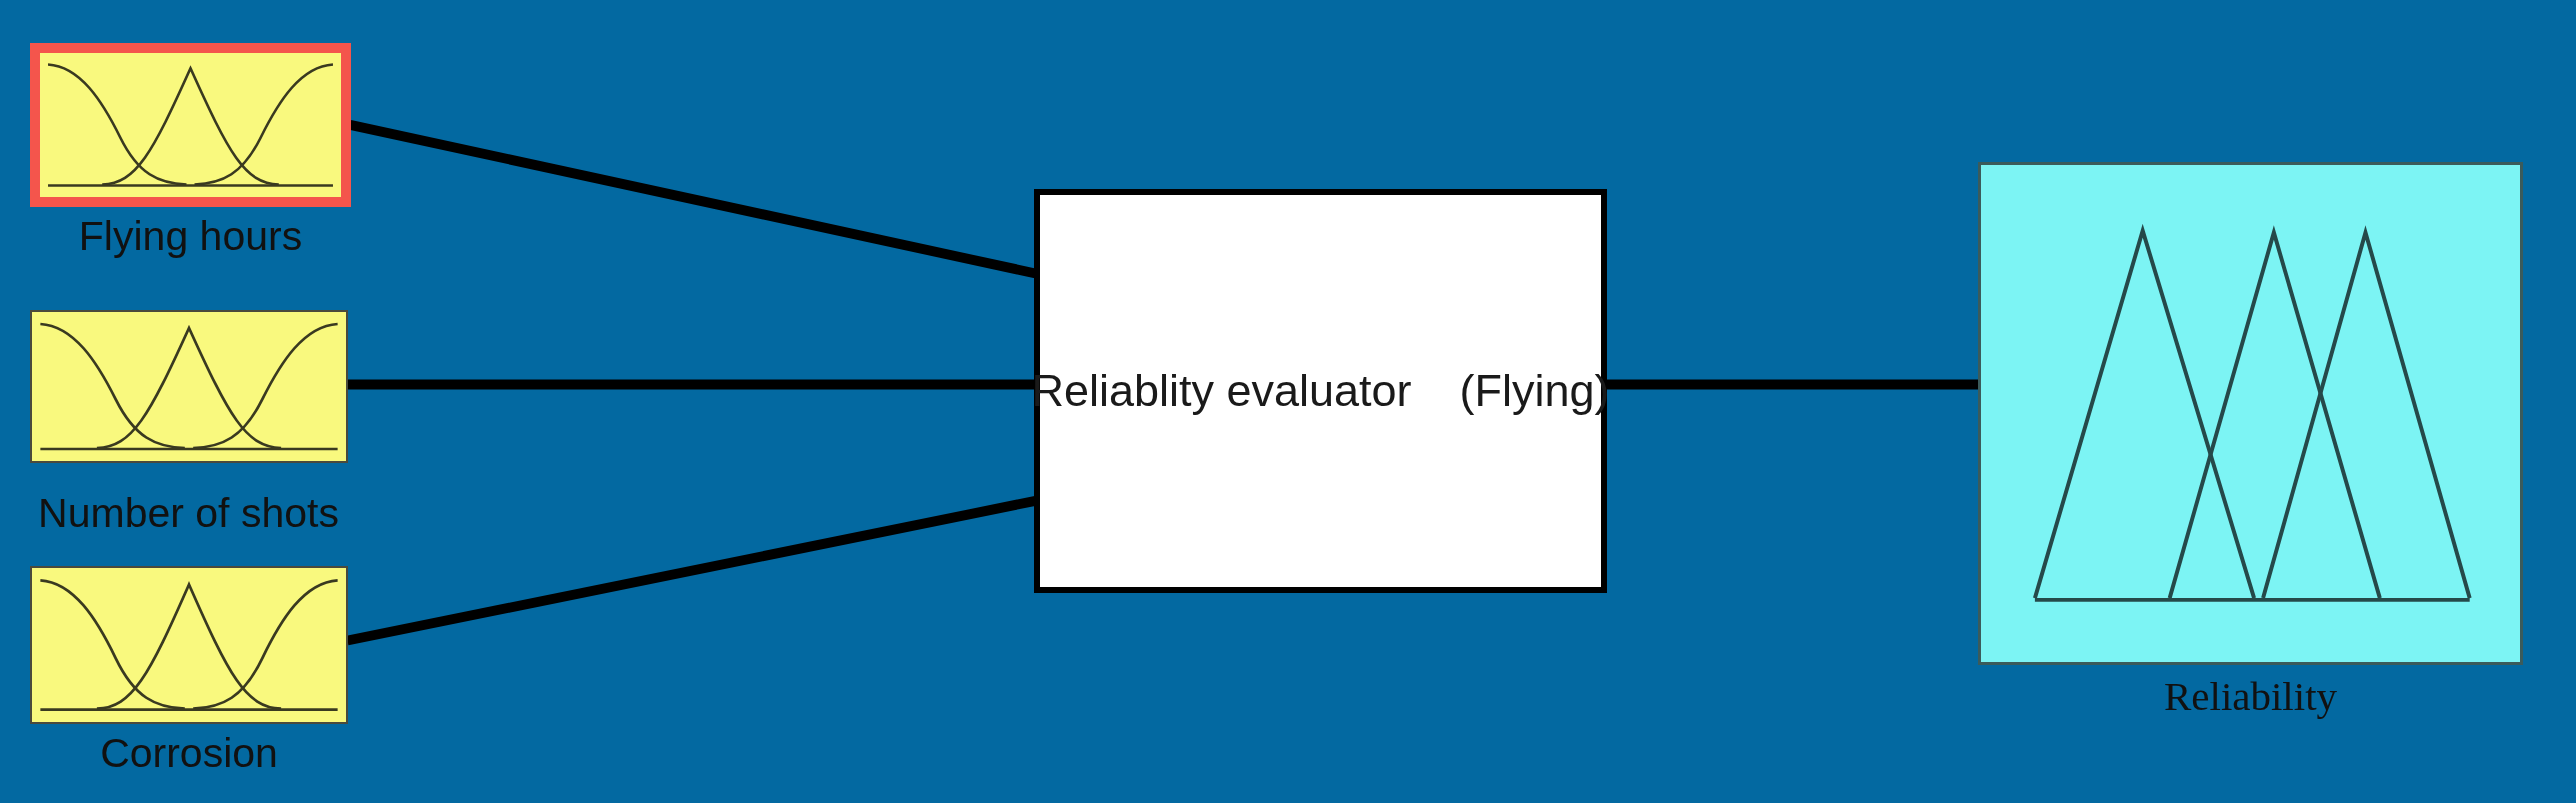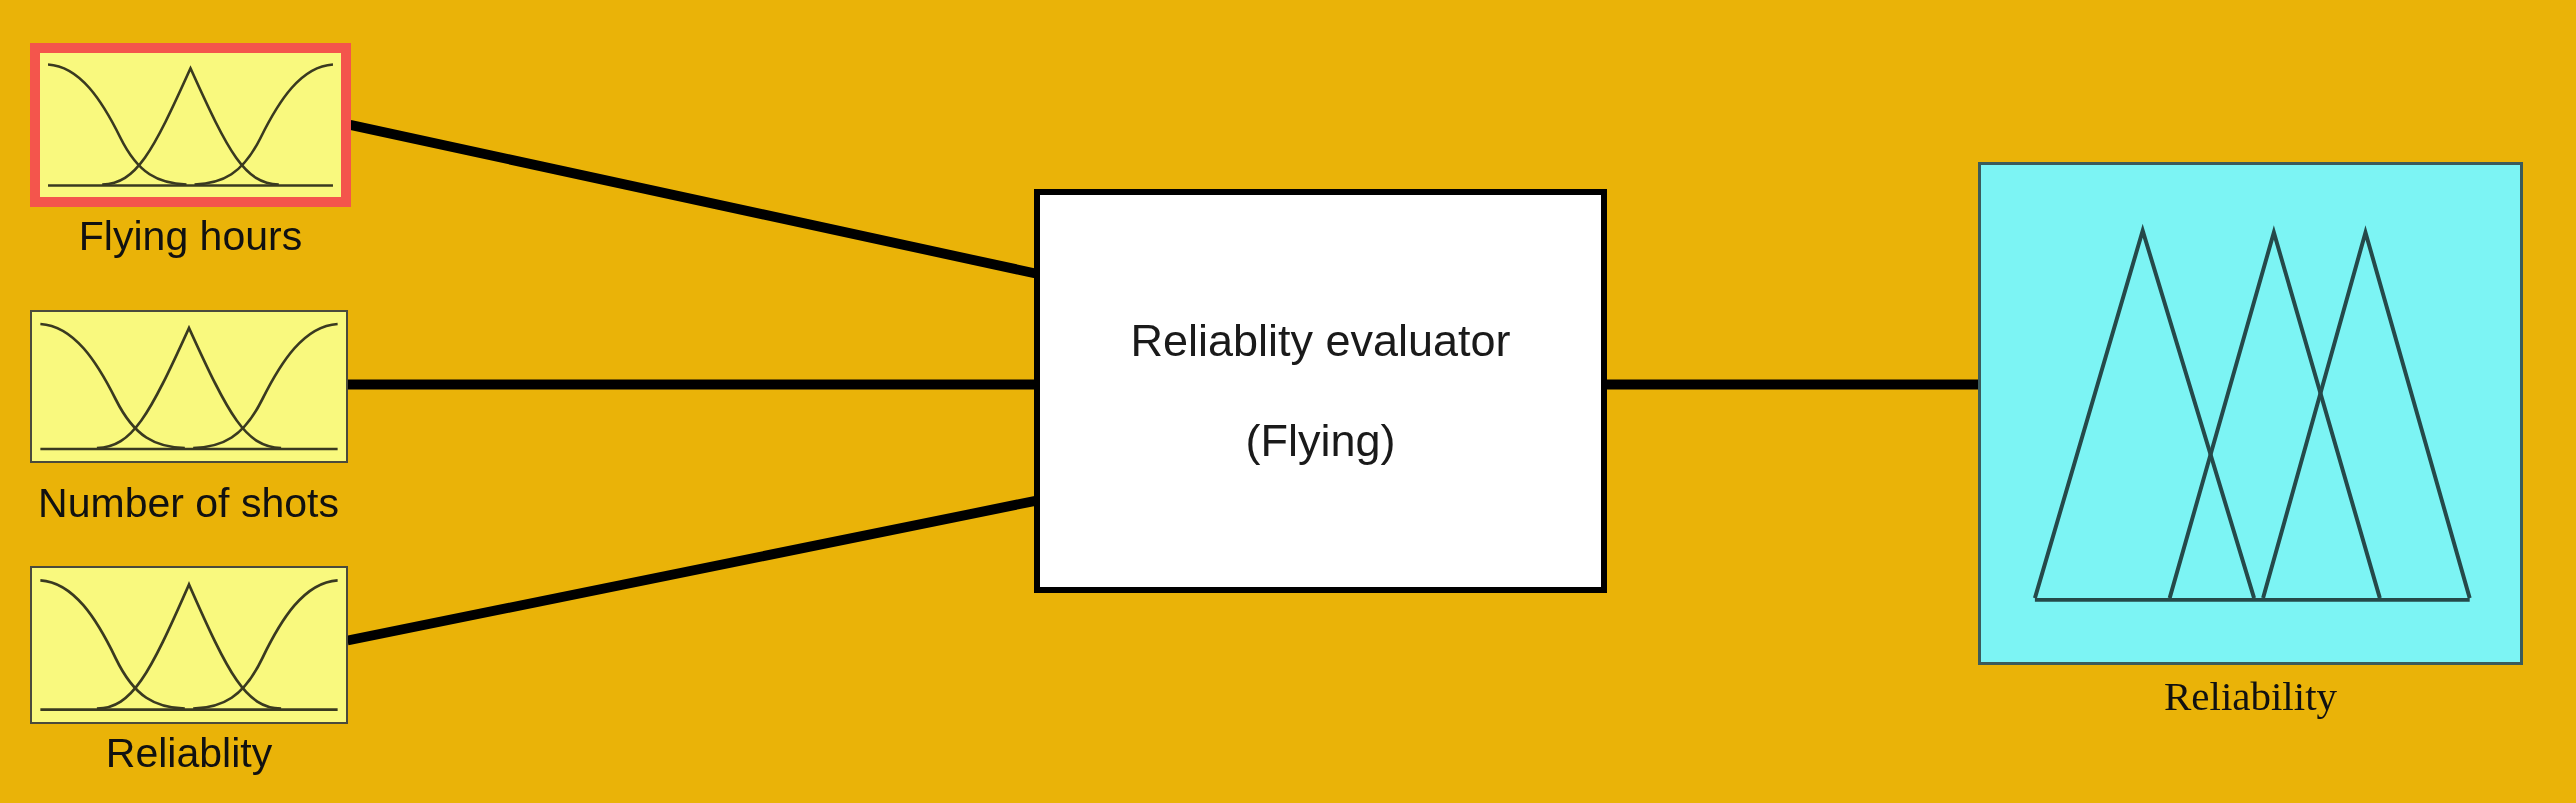--- a/index.html
+++ b/index.html
@@ -8,21 +8,21 @@
     padding: 0;
     background: #ffffff;
   }
   body {
     font-family: "Liberation Sans", sans-serif;
   }
   #canvas {
     position: relative;
     width: 2576px;
     height: 804px;
-    background: #eab308;
+    background: #0369a1;
     overflow: hidden;
   }
 
   
   #wires {
     position: absolute;
     left: 0;
     top: 0;
     width: 2576px;
     height: 804px;
@@ -60,21 +60,21 @@
     line-height: 1.05;
     white-space: nowrap;
   }
 
   
   .evaluator {
     background: #ffffff;
     border: 6.3px solid #000000;
     box-sizing: border-box;
     display: flex;
-    flex-direction: column;
+    flex-direction: row;
     align-items: center;
     justify-content: center;
     gap: 48px;
   }
   .evaluator .eval-line {
     color: #1a1a1a;
     font-family: "Liberation Sans", sans-serif;
     font-size: 45px;
     white-space: nowrap;
   }
@@ -122,33 +122,33 @@
   <div class="node input-box plain" style="left:30px; top:310px; width:318px; height:153px;">
     <svg class="mf-plot" viewBox="0 0 300 150" preserveAspectRatio="none" aria-hidden="true">
       <g fill="none" stroke="#3a3a20" stroke-width="2.6" vector-effect="non-scaling-stroke">
         <path d="M8,12 C40,14 62,50 80,88 C98,126 118,136 146,137"></path>
         <path d="M62,137 C96,136 112,104 150,16 C188,104 204,136 238,137"></path>
         <path d="M154,137 C182,136 202,126 220,88 C238,50 260,14 292,12"></path>
         <path d="M8,138 L292,138"></path>
       </g>
     </svg>
   </div>
-  <div class="node-label" style="left:18px; top:482px; width:341px;">Number of shots</div>
+  <div class="node-label" style="left:18px; top:492px; width:341px;">Number of shots</div>
 
   <div class="node input-box plain" style="left:30px; top:566px; width:318px; height:158px;">
     <svg class="mf-plot" viewBox="0 0 300 150" preserveAspectRatio="none" aria-hidden="true">
       <g fill="none" stroke="#3a3a20" stroke-width="2.6" vector-effect="non-scaling-stroke">
         <path d="M8,12 C40,14 62,50 80,88 C98,126 118,136 146,137"></path>
         <path d="M62,137 C96,136 112,104 150,16 C188,104 204,136 238,137"></path>
         <path d="M154,137 C182,136 202,126 220,88 C238,50 260,14 292,12"></path>
         <path d="M8,138 L292,138"></path>
       </g>
     </svg>
   </div>
-  <div class="node-label" style="left:30px; top:732px; width:318px;">Reliablity</div>
+  <div class="node-label" style="left:30px; top:732px; width:318px;">Corrosion</div>
 
   <div class="node evaluator" style="left:1034px; top:189px; width:573px; height:404px;">
     <div class="eval-line">Reliablity evaluator</div>
     <div class="eval-line">(Flying)</div>
   </div>
 
   <div class="node output-box" style="left:1978px; top:162px; width:545px; height:503px;">
     <svg class="mf-plot" viewBox="0 0 300 280" preserveAspectRatio="none" aria-hidden="true">
       <g fill="none" stroke="#25494a" stroke-width="2.2" vector-effect="non-scaling-stroke">
         <polyline points="30,244 90,37 152,244"></polyline>

